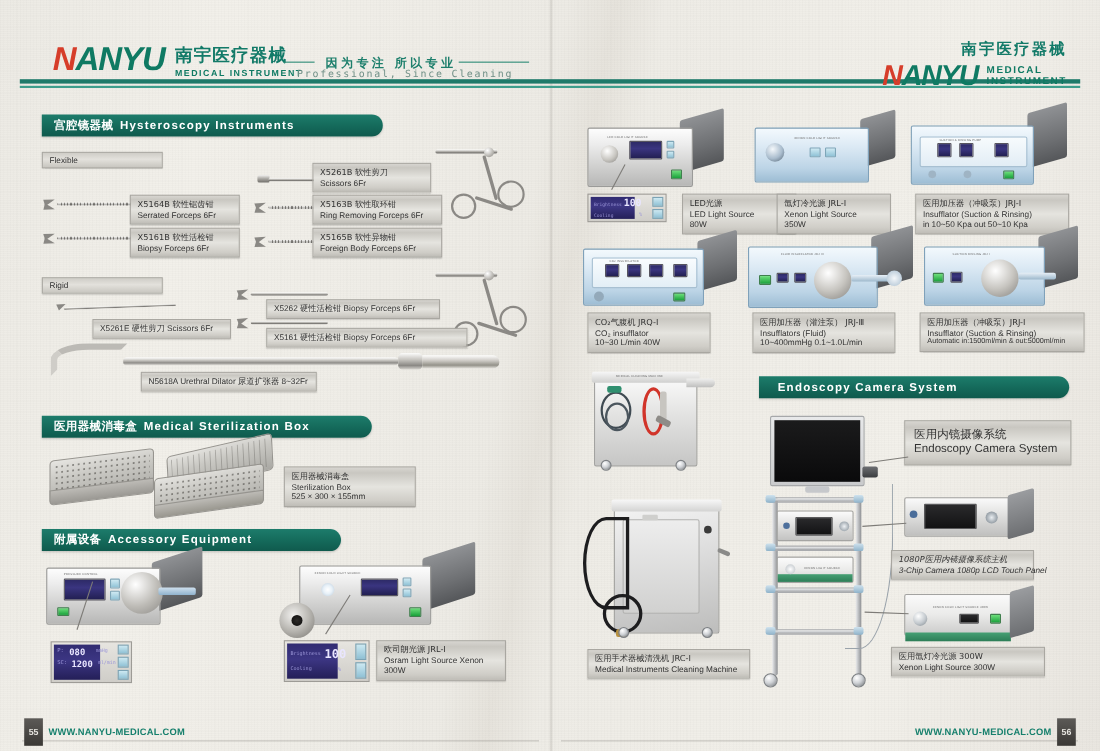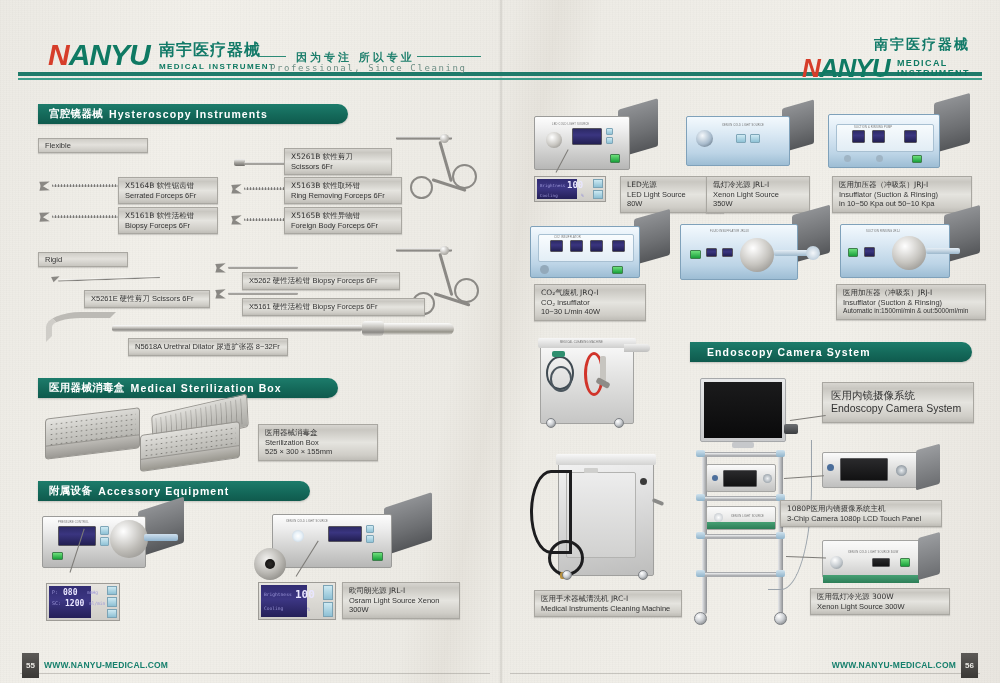--- a/index.html
+++ b/index.html
@@ -358,21 +358,21 @@
   </div>
   <div class="plate" style="left:118px; top:207px; width:100px;">
     <span class="l cn">X5161B 软性活检钳</span>
     <span class="l en">Biopsy Forceps 6Fr</span>
   </div>
   <div class="plate" style="left:284px; top:207px; width:118px;">
     <span class="l cn">X5165B 软性异物钳</span>
     <span class="l en">Foreign Body Forceps 6Fr</span>
   </div>
 
-  <div class="plate mat" style="left:38px; top:252px; width:90px; height:15px; padding:2px 6px;">
+  <div class="plate mat" style="left:38px; top:252px; width:110px; height:15px; padding:2px 6px;">
     <span class="l en" style="font-size:7.5px;">Rigid</span>
   </div>
 
   <div>
     <div class="shaft thin" style="left:58px; top:278px; width:102px; transform:rotate(-2deg);"></div>
     <div class="jaw" style="left:52px; top:275px; border-left-width:8px; transform:rotate(-24deg);"></div>
   </div>
   <div>
     <div class="jaw" style="left:216px; top:262px; transform:rotate(-22deg);"></div>
     <div class="jaw" style="left:216px; top:268px; transform:rotate(16deg);"></div>
@@ -607,20 +607,25 @@
     <div style="position:absolute; left:52px; top:16px; width:34px; height:34px; border-radius:50%;
       background:radial-gradient(circle at 38% 30%, #ffffff, #c7c5c0 52%, #84827e);"></div>
     <div style="position:absolute; left:86px; top:28px; width:34px; height:6px; border-radius:2px;
       background:linear-gradient(180deg,#e7eff6,#9db8cc);"></div>
   </div>
 
   <div class="plate" style="left:534px; top:284px; width:112px;">
     <span class="l cn">CO₂气腹机 JRQ-Ⅰ</span>
     <span class="l en">CO₂ insufflator</span>
     <span class="l en">10~30 L/min 40W</span>
+  </div>
+  <div class="plate" style="left:684px; top:284px; width:130px;">
+    <span class="l cn">医用加压器（灌注泵） JRJ-Ⅲ</span>
+    <span class="l en">Insufflators (Fluid)</span>
+    <span class="l en">10~400mmHg 0.1~1.0L/min</span>
   </div>
   <div class="plate" style="left:836px; top:284px; width:150px;">
     <span class="l cn">医用加压器（冲吸泵）JRJ-Ⅰ</span>
     <span class="l en">Insufflator (Suction &amp; Rinsing)</span>
     <span class="l en" style="font-size:6.6px;">Automatic in:1500ml/min &amp; out:5000ml/min</span>
   </div>
 
   <div>
     <div style="position:absolute; left:540px; top:342px; width:94px; height:82px; border-radius:2px;
       background:linear-gradient(180deg,#fafafa,#e4e4e3 40%,#c6c6c5 100%); border:1px solid #a3a3a1;"></div>
@@ -715,21 +720,21 @@
   <div style="position:absolute; left:822px; top:452px; width:118px; height:42px;">
     <div style="position:absolute; left:0; top:0; width:96px; height:36px; border-radius:2px;
       background:linear-gradient(180deg,#fafafa,#e0e0df 45%,#bfbfbe); border:1px solid #a3a3a1;"></div>
     <div class="scr-dark" style="left:18px; top:6px; width:48px; height:23px;"></div>
     <div style="position:absolute; left:74px; top:13px; width:11px; height:11px; border-radius:50%;
       background:radial-gradient(circle,#e9edf1,#6f7a83);"></div>
     <div style="position:absolute; left:5px; top:12px; width:7px; height:7px; border-radius:50%; background:#4a6d9a;"></div>
     <div style="position:absolute; left:94px; top:-5px; width:24px; height:40px; transform:skewY(-16deg); border-radius:2px;
       background:linear-gradient(180deg,#9a9c9f,#6d6f72);"></div>
   </div>
-  <div class="plate" style="left:780px; top:500px; width:162px;">
+  <div class="plate" style="left:810px; top:500px; width:130px;font-style:italic;">
     <span class="l cn">1080P医用内镜摄像系统主机</span>
     <span class="l en">3-Chip Camera 1080p LCD Touch Panel</span>
   </div>
 
   <div style="position:absolute; left:822px; top:540px; width:118px; height:44px;">
     <div style="position:absolute; left:0; top:0; width:98px; height:38px; border-radius:2px;
       background:linear-gradient(180deg,#fafafa,#ebebea 48%,#cbcbca); border:1px solid #a3a3a1;"></div>
     <div style="position:absolute; left:1px; bottom:1px; width:96px; height:8px; background:linear-gradient(180deg,#46a074,#2d7d57);"></div>
     <div style="position:absolute; left:8px; top:16px; width:13px; height:13px; border-radius:50%;
       background:radial-gradient(circle at 38% 32%, #ffffff, #c2c8cd 55%, #7b8389);"></div>

